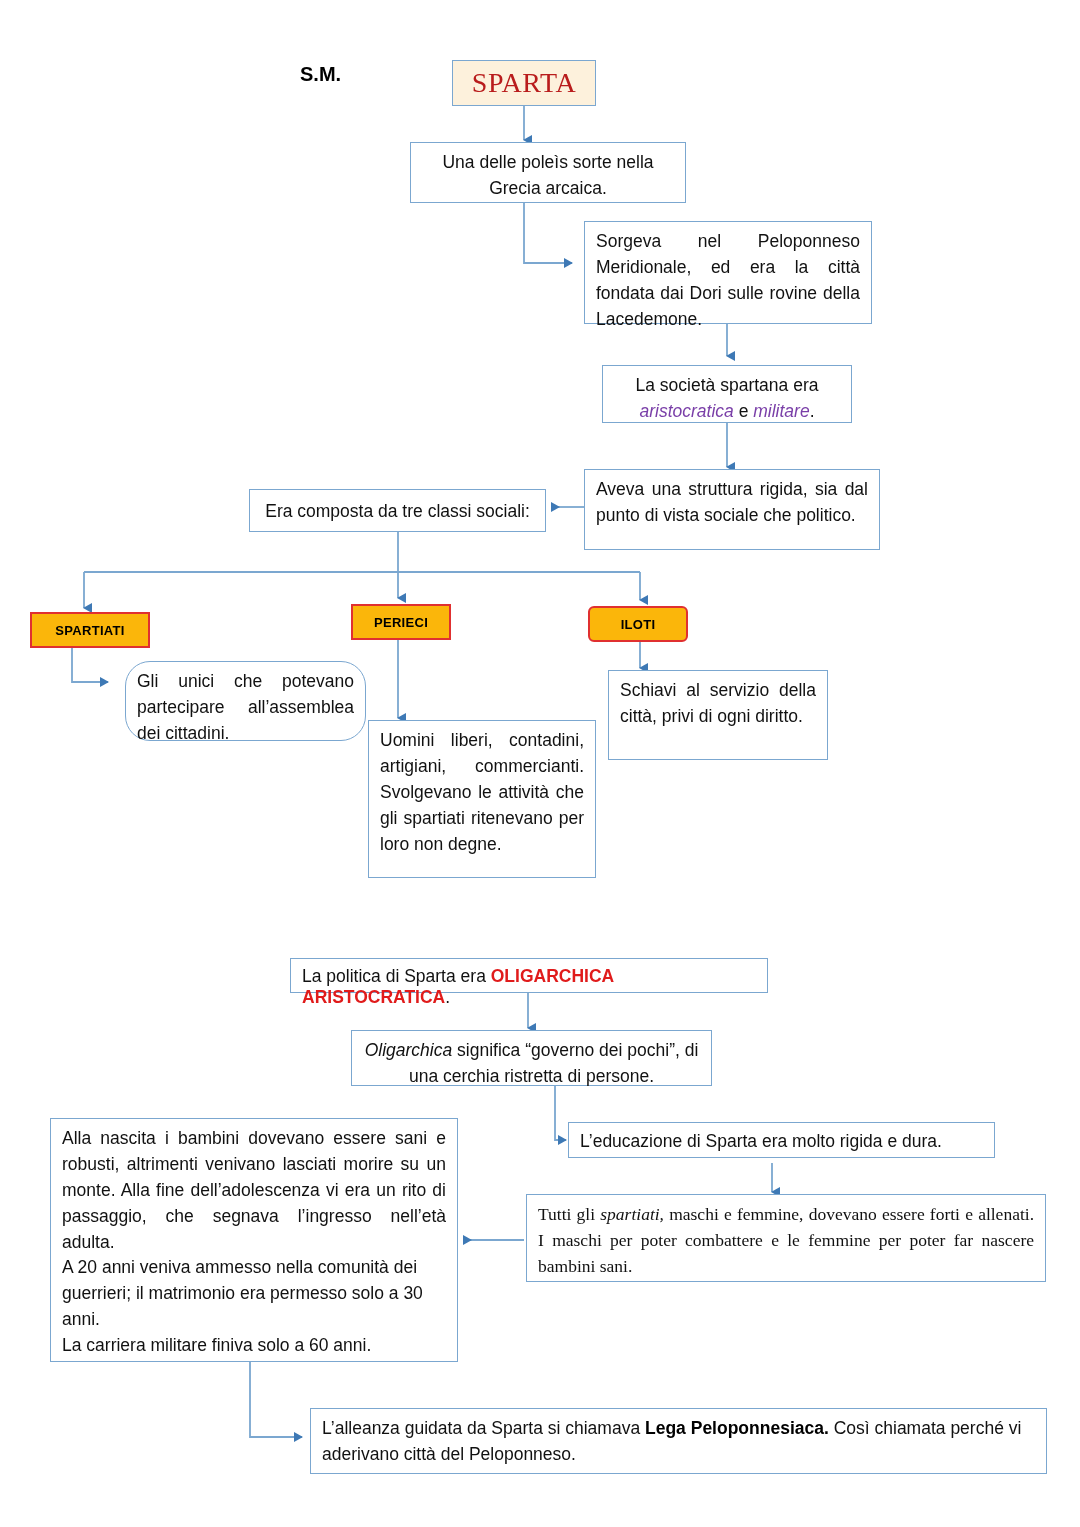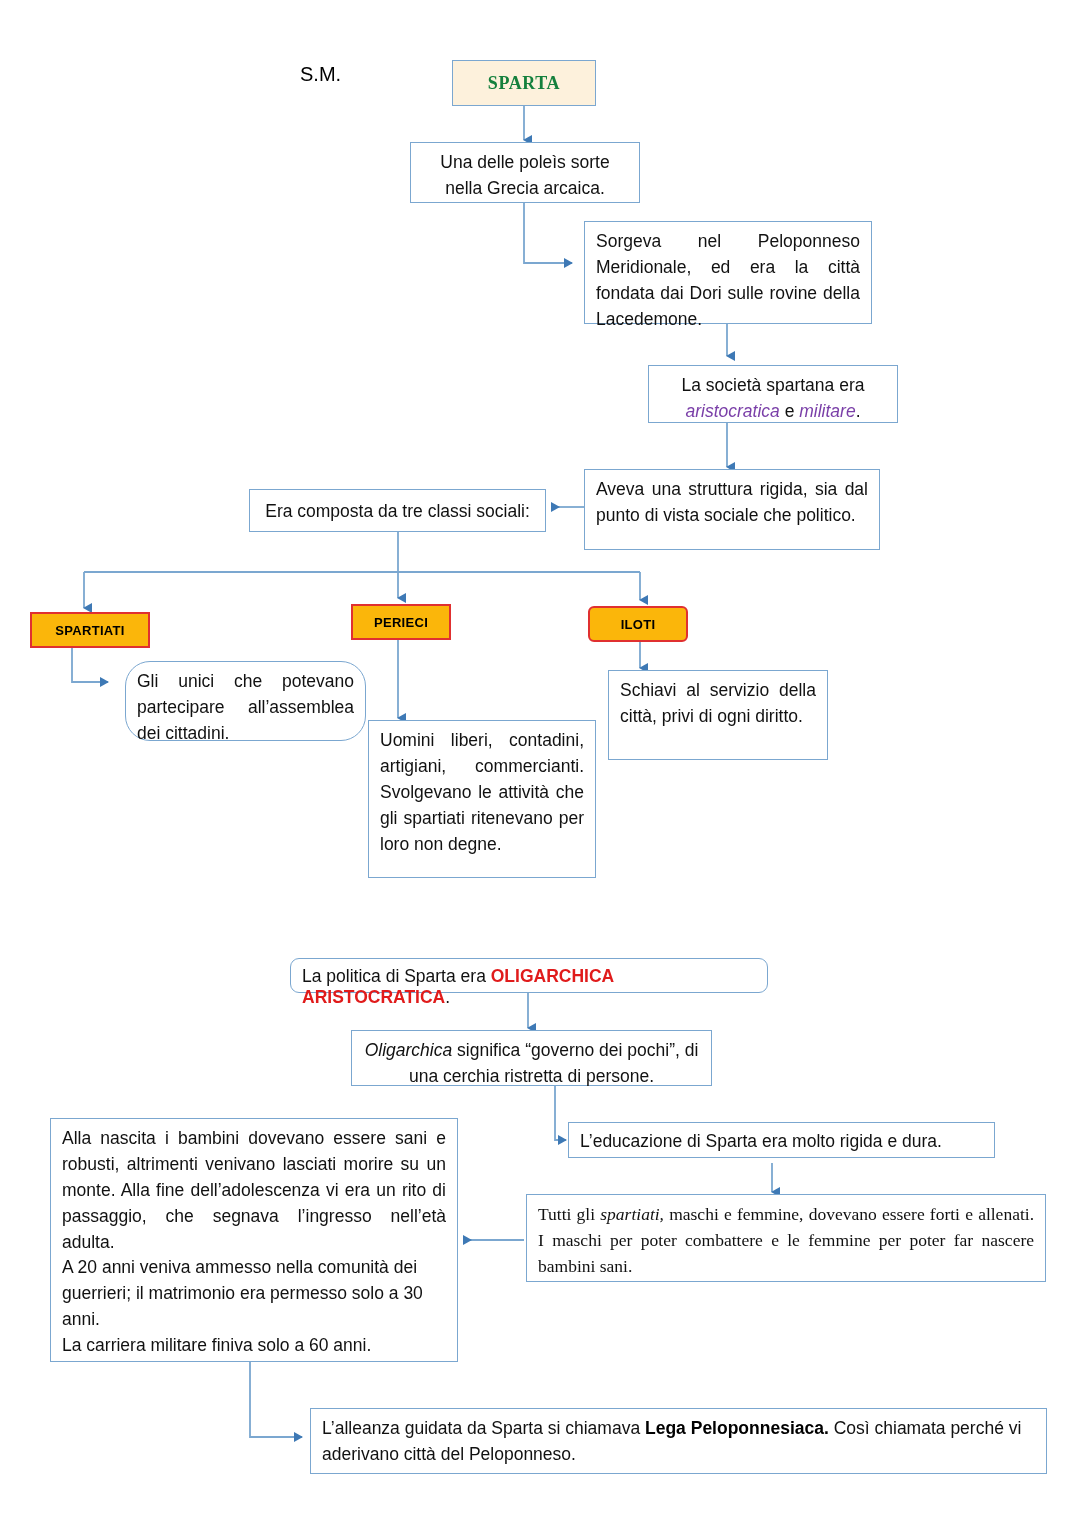--- a/index.html
+++ b/index.html
@@ -21,33 +21,34 @@
   .ctr{text-align:center;}
   .left{text-align:left;}
 
   .title-box{
     position:absolute;box-sizing:border-box;
     border:1.5px solid #7BA7D0;background:#FDF1DC;
     display:flex;align-items:center;justify-content:center;
   }
   .title-box span{
     font-family:"Liberation Serif","DejaVu Serif",serif;
-    font-weight:bold;font-size:18px;color:#15803d;letter-spacing:.6px;
+    font-weight:normal;font-size:28px;color:#b91c1c;letter-spacing:.6px;
   }
 
   .class-box{
     position:absolute;box-sizing:border-box;
     border:2.5px solid #E03030;background:#FBB60A;
     display:flex;align-items:center;justify-content:center;
   }
   .class-box span{font-weight:bold;font-size:13px;color:#000;letter-spacing:.3px;}
 
   .sm{
     position:absolute;font-size:20px;color:#000;
     font-family:"Liberation Sans","DejaVu Sans",sans-serif;
+    font-weight:bold;
   }
 
   i.pv{color:#7A3FA8;font-style:italic;}
   b.rd{color:#E01B1B;font-weight:bold;}
   b.pv{color:#000000;font-weight:bold;}
   i.it{font-style:italic;}
 </style>
 </head>
 <body>
 
@@ -100,25 +101,25 @@
       <path d="M250,1362 L250,1437 L302,1437" marker-end="url(#arrRight)"></path>
     </g>
   </svg>
 
   <div class="sm" style="left:300px;top:63px;">S.M.</div>
 
   <div class="title-box" style="left:452px;top:60px;width:144px;height:46px;">
     <span>SPARTA</span>
   </div>
 
-  <div class="box ctr" style="left:410px;top:142px;width:230px;height:61px;">Una delle poleìs sorte nella Grecia arcaica.</div>
+  <div class="box ctr" style="left:410px;top:142px;width:276px;height:61px;">Una delle poleìs sorte nella Grecia arcaica.</div>
 
   <div class="box just" style="left:584px;top:221px;width:288px;height:103px;">Sorgeva nel Peloponneso Meridionale, ed era la città fondata dai Dori sulle rovine della Lacedemone.</div>
 
-  <div class="box ctr" style="left:602px;top:365px;width:250px;height:58px;margin-left:46px;">
+  <div class="box ctr" style="left:602px;top:365px;width:250px;height:58px;">
     <span>La società spartana era</span><br>
     <i class="pv">aristocratica</i><span> e </span><i class="pv">militare</i><span>.</span>
   </div>
 
   <div class="box just" style="left:584px;top:469px;width:296px;height:81px;">Aveva una struttura rigida, sia dal punto di vista sociale che politico.</div>
 
   <div class="box ctr" style="left:249px;top:489px;width:297px;height:43px;line-height:29px;">Era composta da tre classi sociali:</div>
 
   <div class="class-box" style="left:30px;top:612px;width:120px;height:36px;">
     <span>SPARTIATI</span>
@@ -129,21 +130,21 @@
   <div class="class-box" style="left:588px;top:606px;width:100px;height:36px;border-radius:6px;">
     <span>ILOTI</span>
   </div>
 
   <div class="box just" style="left:125px;top:661px;width:241px;height:80px;border-radius:25px;">Gli unici che potevano partecipare all’assemblea dei cittadini.</div>
 
   <div class="box just" style="left:368px;top:720px;width:228px;height:158px;">Uomini liberi, contadini, artigiani, commercianti. Svolgevano le attività che gli spartiati ritenevano per loro non degne.</div>
 
   <div class="box just" style="left:608px;top:670px;width:220px;height:90px;">Schiavi al servizio della città, privi di ogni diritto.</div>
 
-  <div class="box left" style="left:290px;top:958px;width:478px;height:35px;line-height:21px;border-radius:9px;">
+  <div class="box left" style="left:290px;top:958px;width:478px;height:35px;line-height:21px;">
     <span>La politica di Sparta era </span><b class="rd">OLIGARCHICA ARISTOCRATICA</b><span>.</span>
   </div>
 
   <div class="box ctr" style="left:351px;top:1030px;width:361px;height:56px;">
     <i class="it">Oligarchica</i><span> significa “governo dei pochi”, di una cerchia ristretta di persone.</span>
   </div>
 
   <div class="box left" style="left:568px;top:1122px;width:427px;height:36px;line-height:22px;">L’educazione di Sparta era molto rigida e dura.</div>
 
   <div class="box just" style="left:526px;top:1194px;width:520px;height:88px;font-family:Liberation Serif, serif;">

